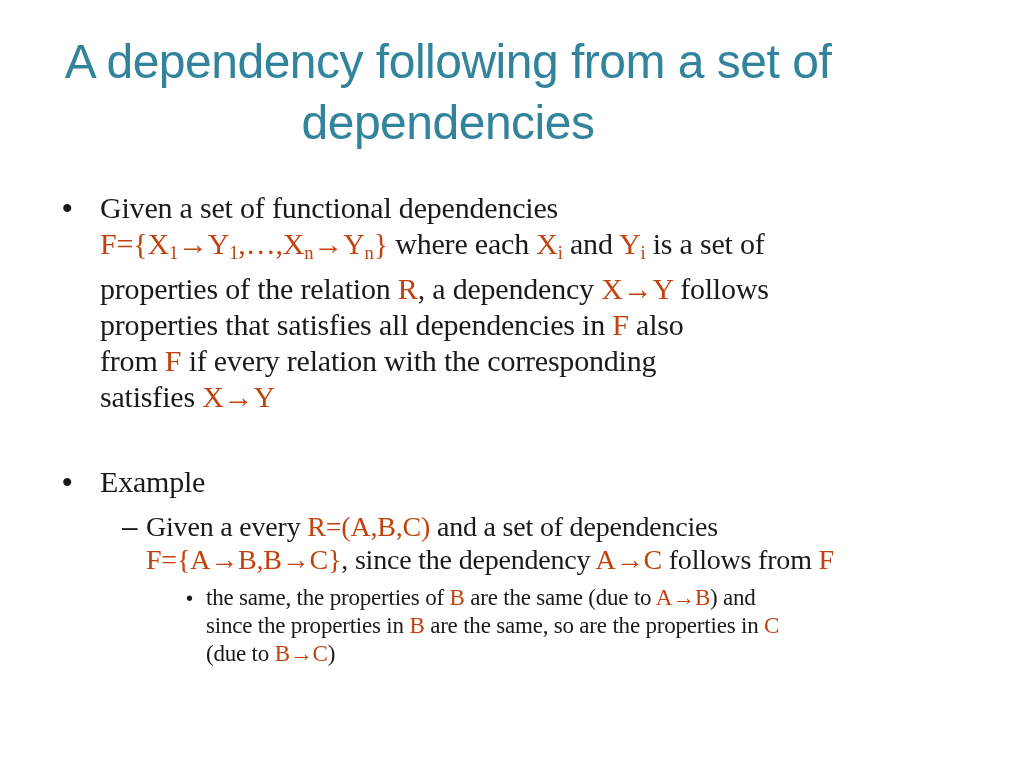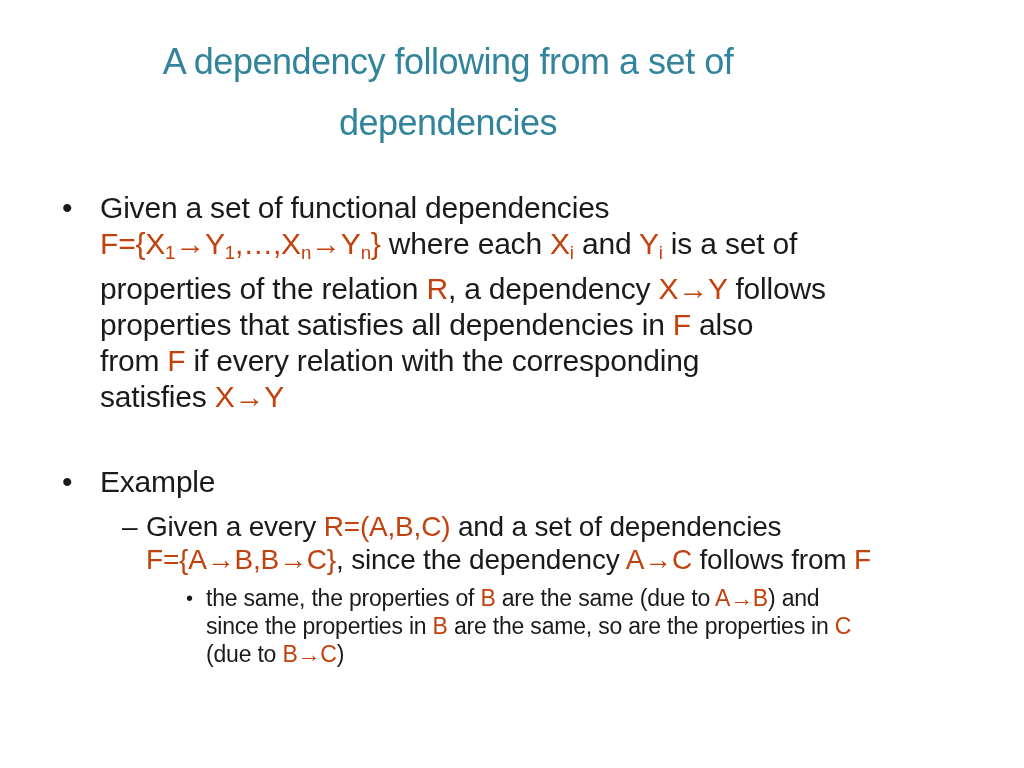--- a/index.html
+++ b/index.html
@@ -18,37 +18,38 @@
     font-family: "Liberation Sans", "DejaVu Sans", sans-serif;
     color: #1a1a1a;
   }
   .title {
     position: absolute;
     top: 31px;
     left: 0;
     width: 896px;
     text-align: center;
     color: #31849B;
-    font-size: 36px;
+    font-size: 48px;
     line-height: 61px;
     letter-spacing: -0.5px;
     font-weight: 400;
   }
   .block {
     position: absolute;
     left: 0;
     width: 1024px;
   }
   .block .bullet {
     position: absolute;
     top: 0;
   }
   .block .line {
     white-space: nowrap;
     letter-spacing: -0.2px;
+    font-family: Liberation Serif, serif;
   }
   
   .b0 { top: 190px; font-size: 30px; }
   .b0 .line { line-height: 36px; padding-left: 100px; }
   .b0 .bullet { left: 62px; line-height: 36px; }
   
   .b1 { top: 463px; font-size: 30px; }
   .b1 .line { line-height: 38px; padding-left: 100px; }
   .b1 .bullet { left: 62px; line-height: 38px; }
   

